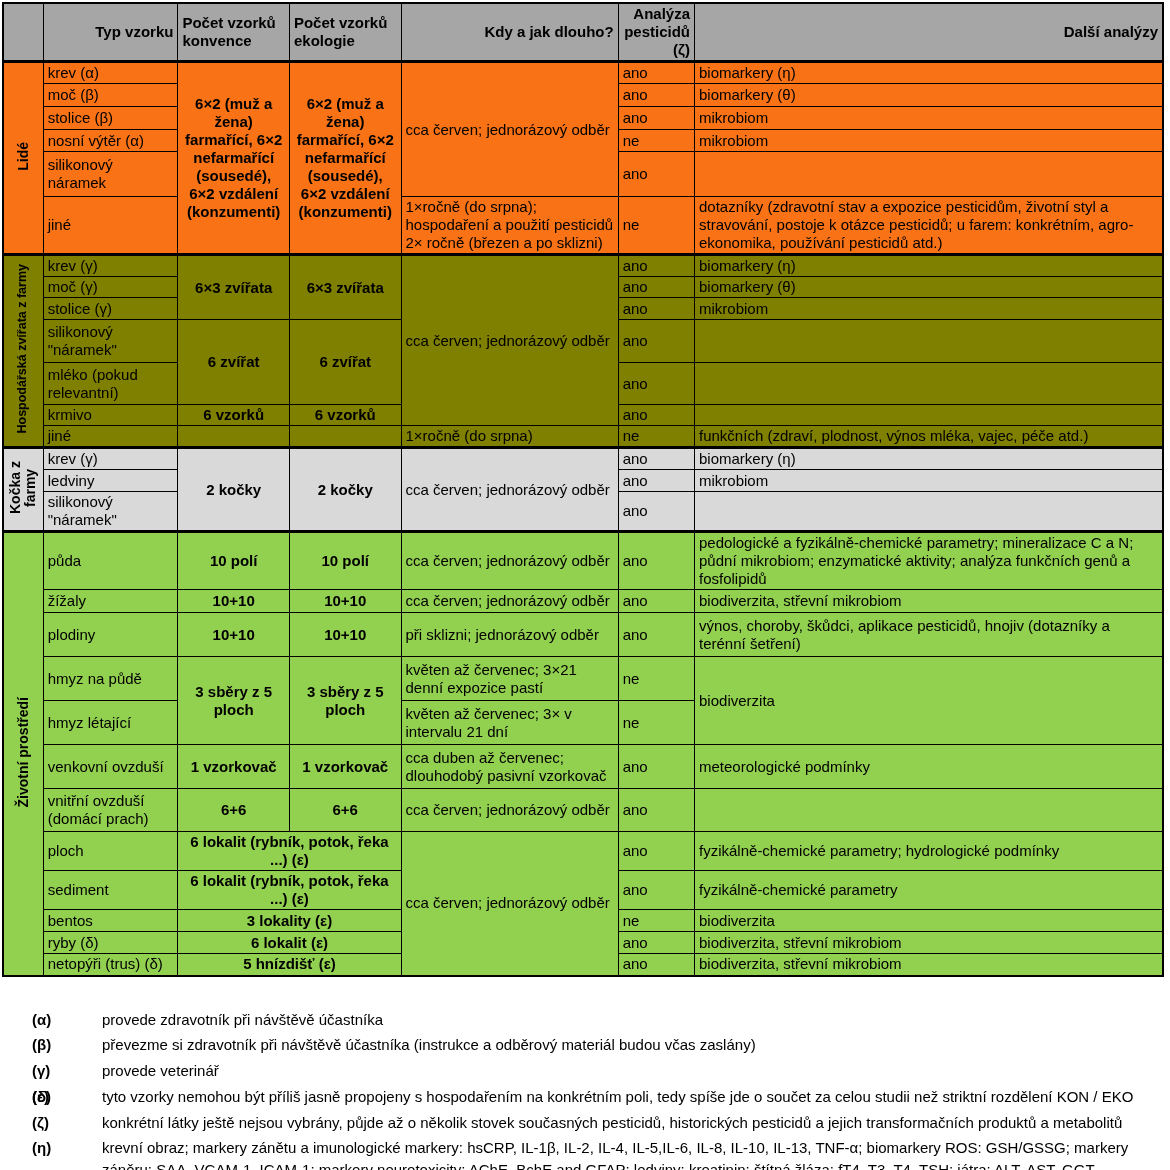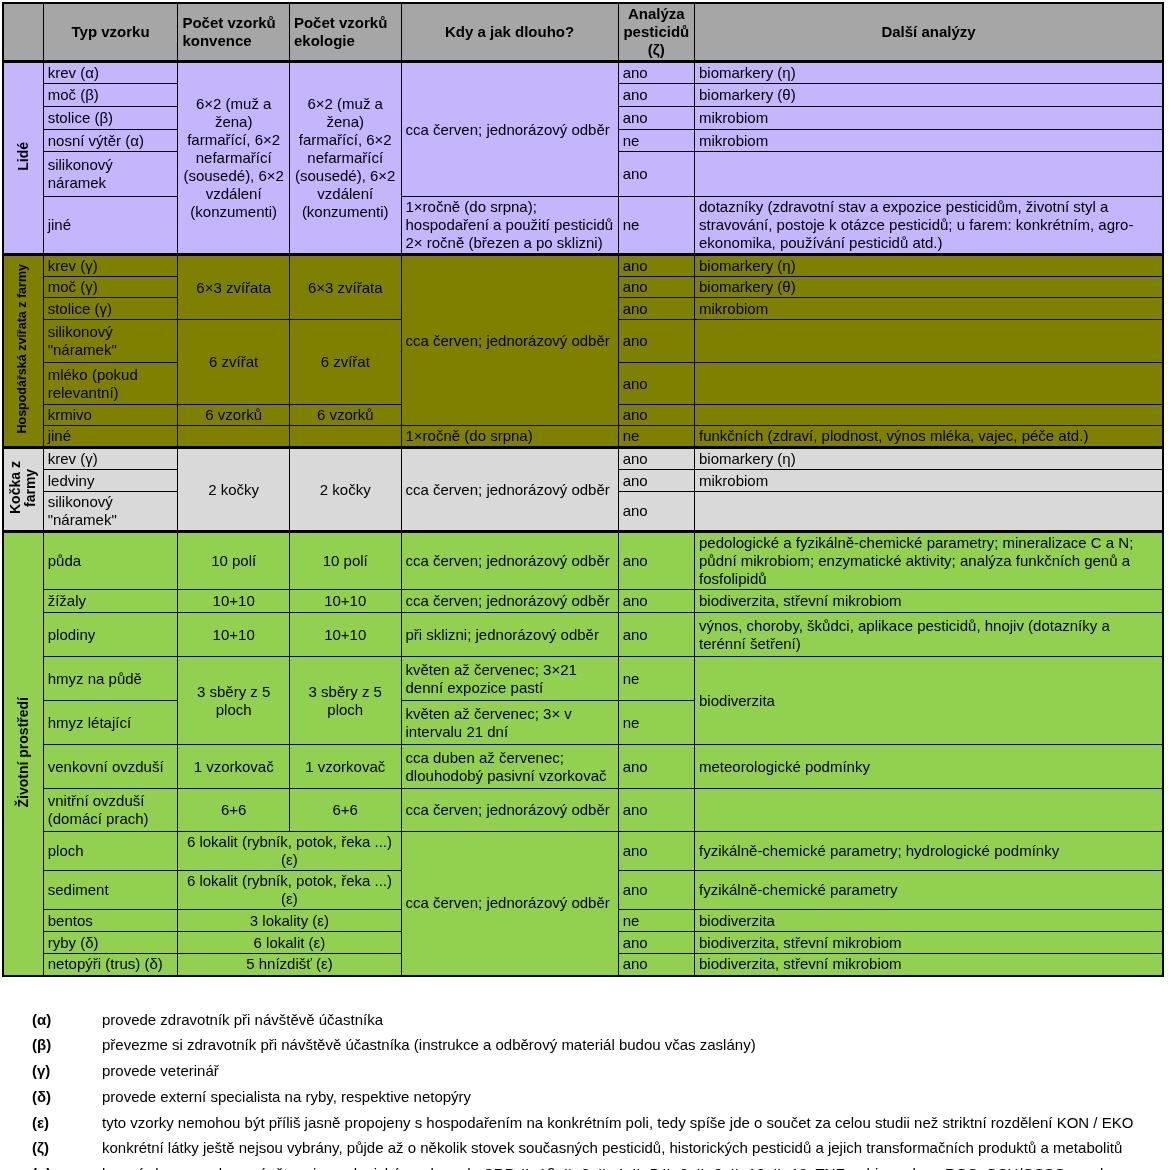--- a/index.html
+++ b/index.html
@@ -3,27 +3,27 @@
 <meta charset="utf-8">
 <style>
   html, body { margin:0; padding:0; background:#ffffff; color:#000;
     font-family:"Liberation Sans", sans-serif; }
   .page { width:1170px; box-sizing:border-box; padding:2px 2px 0 2px; }
 
   table.sampling { border-collapse:collapse; table-layout:fixed; width:1162px;
     border:2px solid #000; }
   td, th { border:1px solid #000; padding:1px 4px; font-size:15px; line-height:1.2;
     vertical-align:middle; overflow:hidden; word-wrap:break-word; }
-  th { background:#A6A6A6; font-weight:bold; text-align:center; height:36px; }
+  th { background:#A6A6A6; font-weight:bold; text-align:right; height:36px; }
   th.ctr { text-align:left; }
-  td.ctr { text-align:center; }
+  td.ctr { text-align:center;font-weight:bold; }
 
   tr.sec-top > td { border-top:3px solid #000; }
 
-  tr.bg-or  > td { background:#c4b5fd; }
+  tr.bg-or  > td { background:#f97316; }
   tr.bg-ol  > td { background:#7F7F00; }
   tr.bg-gr  > td { background:#D9D9D9; }
   tr.bg-gn  > td { background:#92D050; }
 
   td.group-cell { text-align:center; padding:1px; }
   .vlabel { display:inline-block; writing-mode:vertical-rl; transform:rotate(180deg);
     font-weight:bold; font-size:14px; white-space:nowrap; line-height:1.1; }
   .vlabel.long { font-size:12.5px; }
   .vlabel.wrap { white-space:normal; height:74px; }
 
@@ -246,19 +246,19 @@
       <td>ano</td>
       <td>biodiverzita, střevní mikrobiom</td>
     </tr>
   </tbody>
     </table>
 
   <div class="footnotes">
     <div class="fn"><span class="fn-sym">(α)</span><span class="fn-text">provede zdravotník při návštěvě účastníka</span></div>
     <div class="fn"><span class="fn-sym">(β)</span><span class="fn-text">převezme si zdravotník při návštěvě účastníka (instrukce a odběrový materiál budou včas zaslány)</span></div>
     <div class="fn"><span class="fn-sym">(γ)</span><span class="fn-text">provede veterinář</span></div>
-    <div class="fn"><span class="fn-sym">(δ)</span><span class="fn-text">provede externí specialista na ryby, respektive netopýry</span></div>
+    <div class="fn"><span class="fn-sym">(δ)</span></div>
     <div class="fn"><span class="fn-sym">(ε)</span><span class="fn-text">tyto vzorky nemohou být příliš jasně propojeny s hospodařením na konkrétním poli, tedy spíše jde o součet za celou studii než striktní rozdělení KON / EKO</span></div>
     <div class="fn"><span class="fn-sym">(ζ)</span><span class="fn-text">konkrétní látky ještě nejsou vybrány, půjde až o několik stovek současných pesticidů, historických pesticidů a jejich transformačních produktů a metabolitů</span></div>
     <div class="fn"><span class="fn-sym">(η)</span><span class="fn-text">krevní obraz; markery zánětu a imunologické markery: hsCRP, IL-1β, IL-2, IL-4, IL-5,IL-6, IL-8, IL-10, IL-13, TNF-α; biomarkery ROS: GSH/GSSG; markery záněru: SAA, VCAM-1, ICAM-1; markery neurotoxicity: AChE, BchE and GFAP; ledviny: kreatinin; štítná žláza: fT4, T3, T4, TSH; játra: ALT, AST, GGT, elektroforéza proteinů; reprodukční systém: DHEAS, FSH, GGT, LH, s-DHEA, SHBG, testosteron, estradiol, progesteron, kortisol; necílová analýza exposomu (exogenní); necílová analýza metabolomu (endogenní)</span></div>
 
   </div>
 </div>
 
 </body></html>

